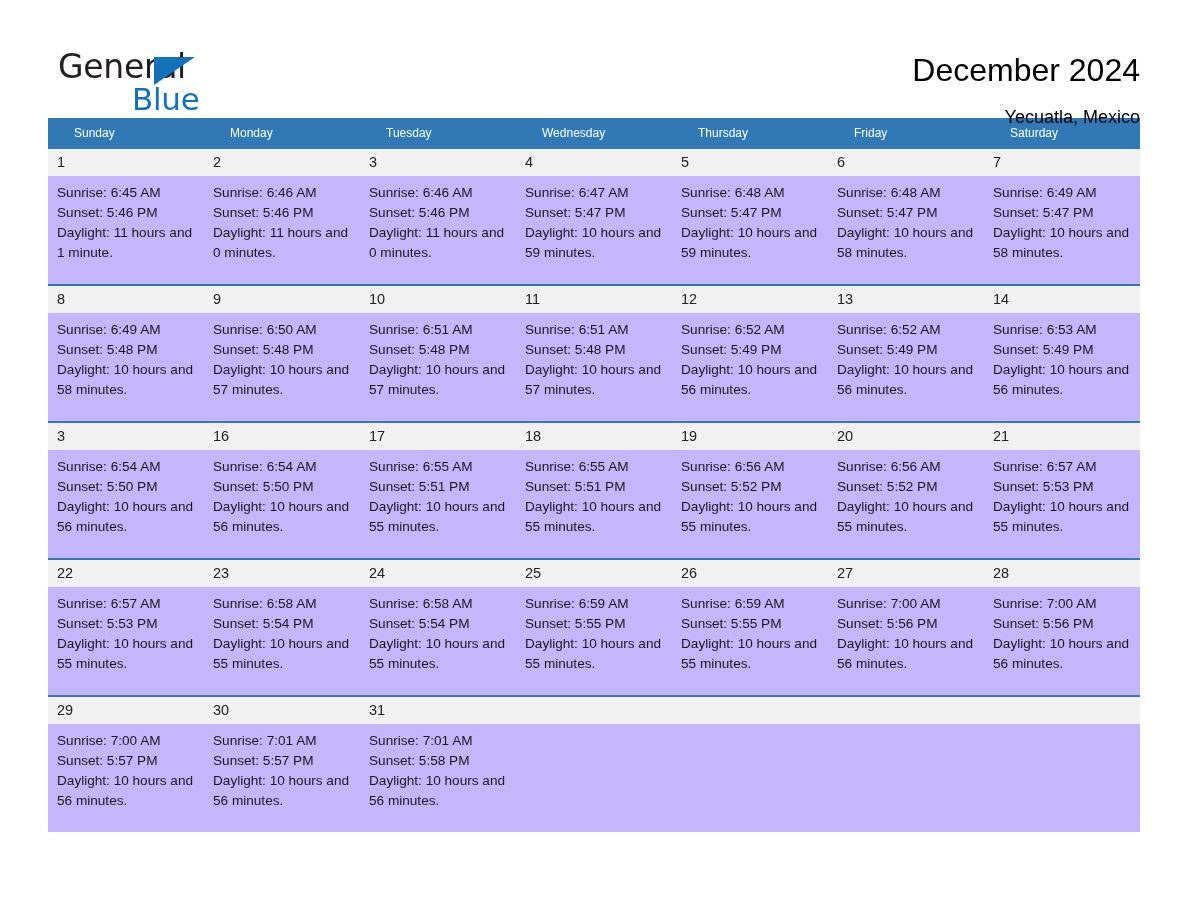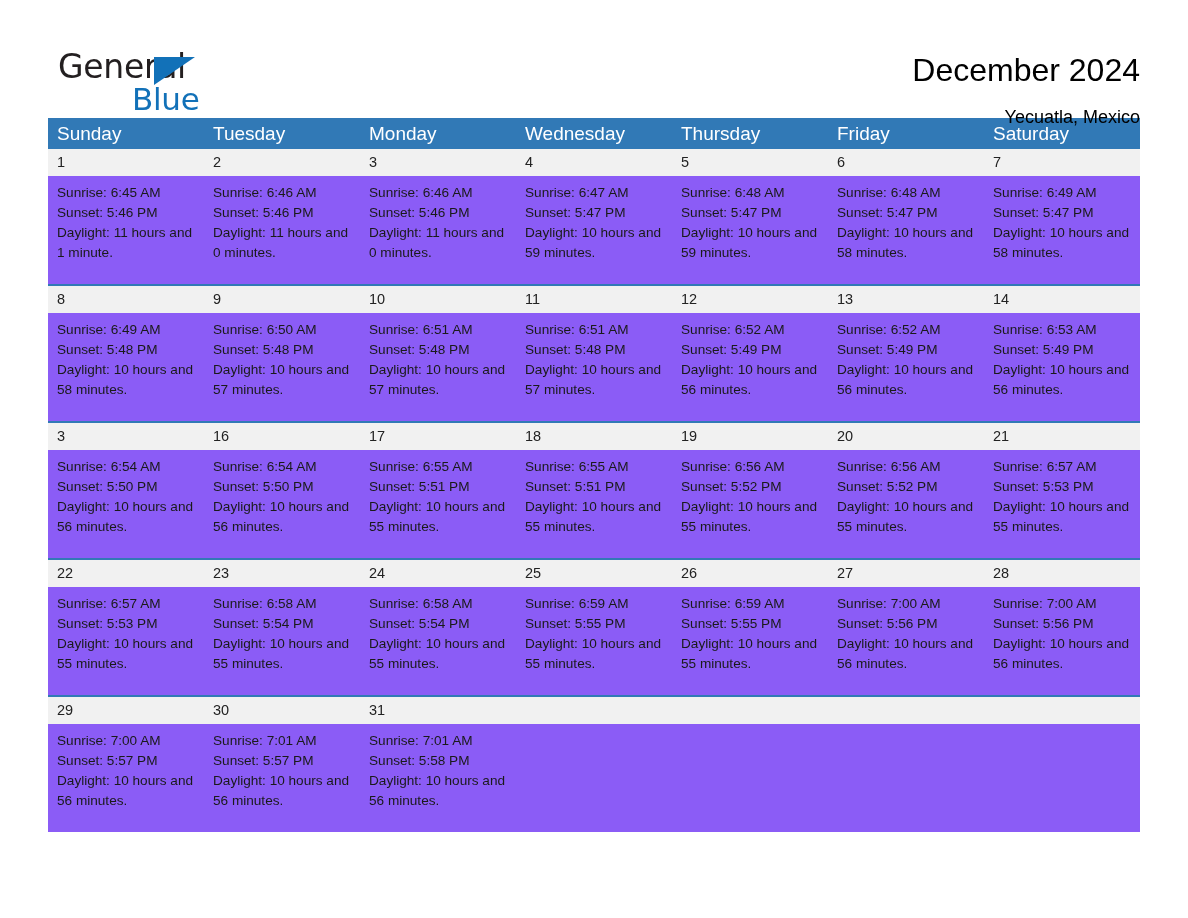--- a/index.html
+++ b/index.html
@@ -96,42 +96,42 @@
   }
   .weekday-row {
     display: flex;
     background: #3179b6;
     height: 31px;
   }
   .weekday-cell {
     flex: 1 1 0;
     min-width: 0;
     color: #ffffff;
-    font-size: 19px;
+    font-size: 12px;
     line-height: 31px;
-    padding-left: 9px;
+    padding-left: 26px;
     box-sizing: border-box;
     white-space: nowrap;
   }
 
   .week {
     position: relative;
     border-top: 2px solid #3179b6;
   }
   .week:first-of-type {
     border-top: none;
   }
   .week-dates {
     display: flex;
     background: #f1f1f1;
     height: 27px;
   }
   .week-body {
     display: flex;
-    background: #8b5cf6;
+    background: #c4b5fd;
     min-height: 108px;
   }
   .date-cell {
     flex: 1 1 0;
     min-width: 0;
     box-sizing: border-box;
     padding-left: 9px;
     font-size: 14.5px;
     line-height: 27px;
     color: #222222;
@@ -173,22 +173,22 @@
       <div class="title-month">December 2024</div>
       <div class="title-location">Yecuatla, Mexico</div>
     </div>
 
   </div>
 
   <div class="calendar">
 
     <div class="weekday-row">
       <div class="weekday-cell">Sunday</div>
+      <div class="weekday-cell">Monday</div>
       <div class="weekday-cell">Tuesday</div>
-      <div class="weekday-cell">Monday</div>
       <div class="weekday-cell">Wednesday</div>
       <div class="weekday-cell">Thursday</div>
       <div class="weekday-cell">Friday</div>
       <div class="weekday-cell">Saturday</div>
     </div>
 
     <div id="weeks-container">
         <div class="week">
           <div class="week-dates">
             <div class="date-cell">1</div>

